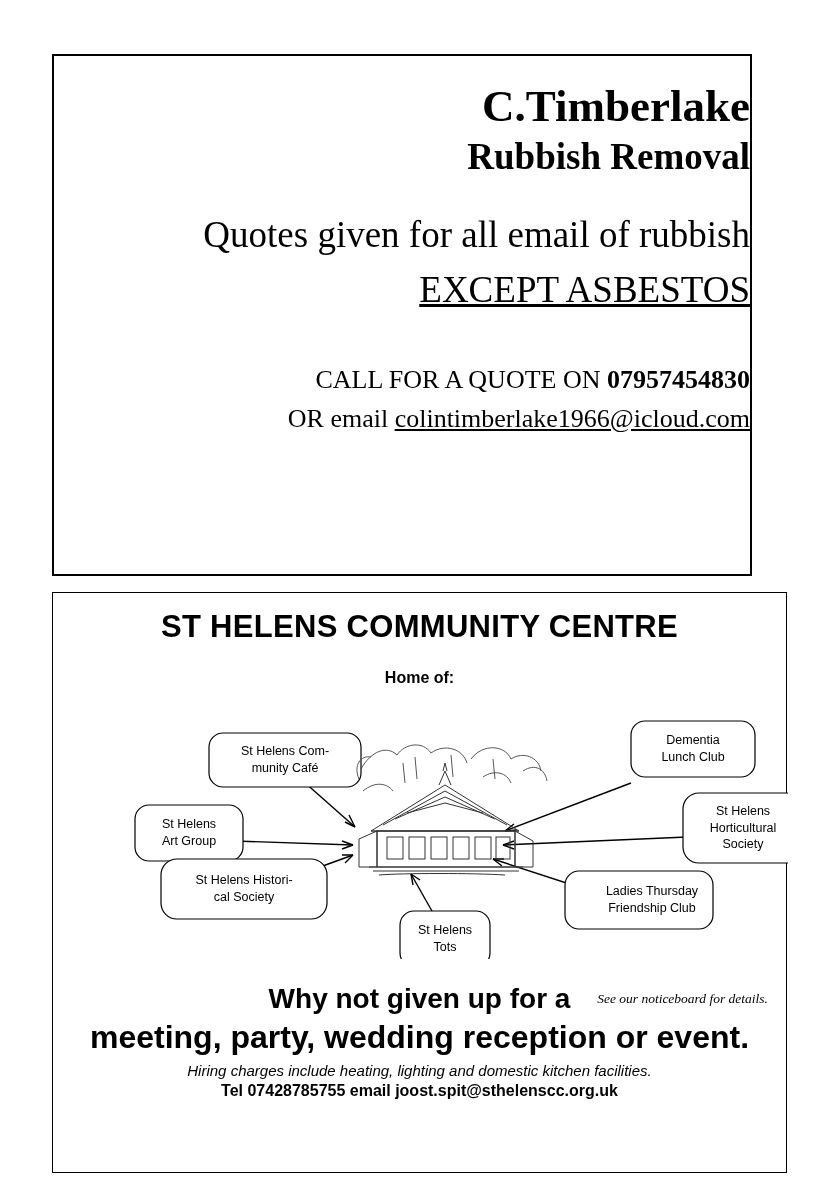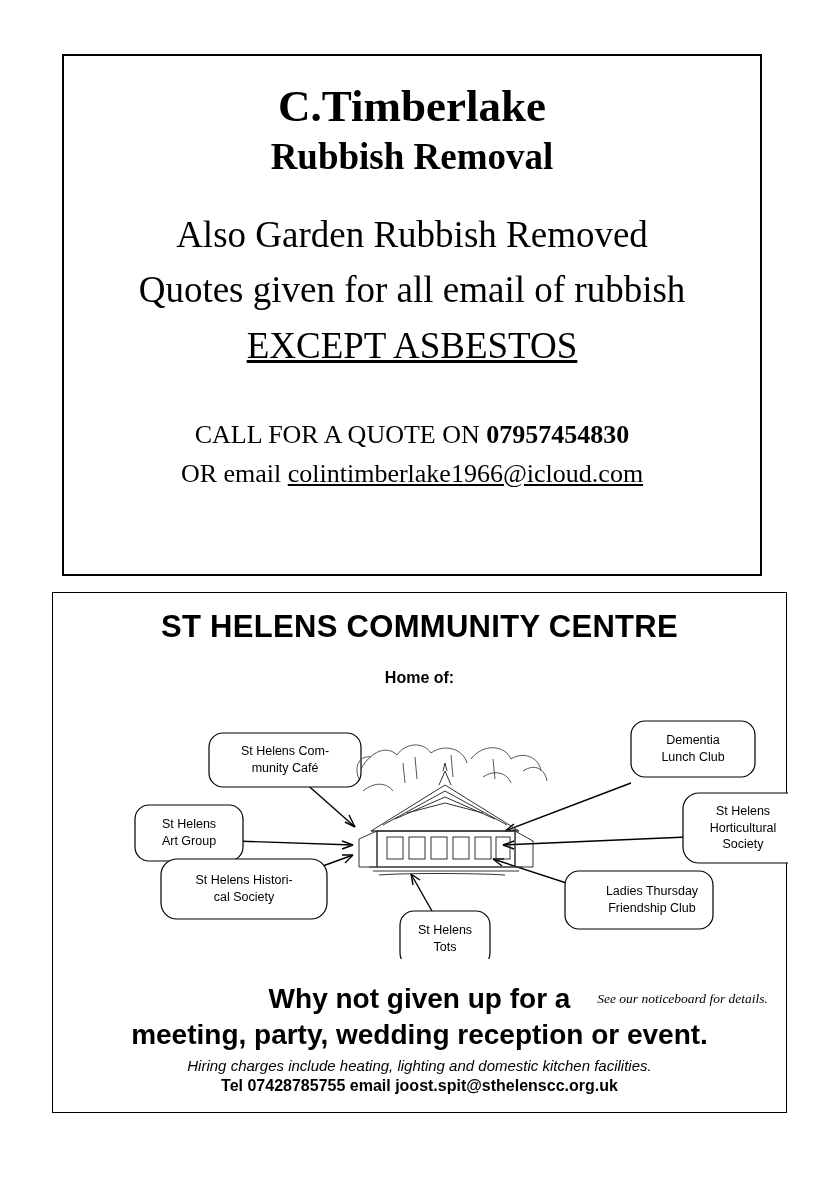--- a/index.html
+++ b/index.html
@@ -18,22 +18,21 @@
 
   
   .ad-timberlake {
     position: absolute;
     left: 52px;
     top: 54px;
     width: 700px;
     height: 522px;
     border: 2px solid #000;
     box-sizing: border-box;
-    text-align: center;
-    margin-left: 10px;
+    text-align: right;
   }
   .tl-title {
     font-family: "Liberation Serif", serif;
     font-weight: bold;
     font-size: 45px;
     line-height: 1.25;
     margin-top: 22px;
   }
   .tl-title2 {
     font-family: "Liberation Serif", serif;
@@ -68,21 +67,21 @@
   .tl-email {
     text-decoration: underline;
   }
 
   
   .ad-sthelens {
     position: absolute;
     left: 52px;
     top: 592px;
     width: 735px;
-    height: 521px;
+    height: 581px;
     border: 1px solid #000;
     box-sizing: border-box;
     text-align: center;
     font-family: "Liberation Sans", sans-serif;
   }
   .sh-title {
     margin-top: 16px;
     font-size: 31px;
     font-weight: bold;
     letter-spacing: 0.3px;
@@ -127,21 +126,21 @@
     font-family: "Liberation Serif", serif;
   }
 
   .sh-cta1 {
     margin-top: 24px;
     font-size: 28px;
     font-weight: bold;
   }
   .sh-cta2 {
     margin-top: 4px;
-    font-size: 28px;
+    font-size: 32px;
     font-weight: bold;
   }
   .sh-hiring {
     margin-top: 6px;
     font-size: 15px;
     font-style: italic;
   }
   .sh-contact {
     margin-top: 6px;
     font-size: 16px;
@@ -154,21 +153,20 @@
   }
 </style>
 </head>
 <body>
 
 <div class="ad-timberlake">
   <div class="tl-title">C.Timberlake</div>
   <div class="tl-title2">Rubbish Removal</div>
 
   <div class="tl-body">
-    <span class="line">Also Garden Rubbish Removed</span>
     <span class="line">Quotes given for all email of rubbish</span>
     <span class="line tl-underline">EXCEPT ASBESTOS</span>
   </div>
 
   <div class="tl-contact">
     <span class="line"><span>CALL FOR A QUOTE ON </span><span class="tl-strong">07957454830</span></span>
     <span class="line"><span>OR email </span><span class="tl-email">colintimberlake1966@icloud.com</span></span>
   </div>
 </div>
 

